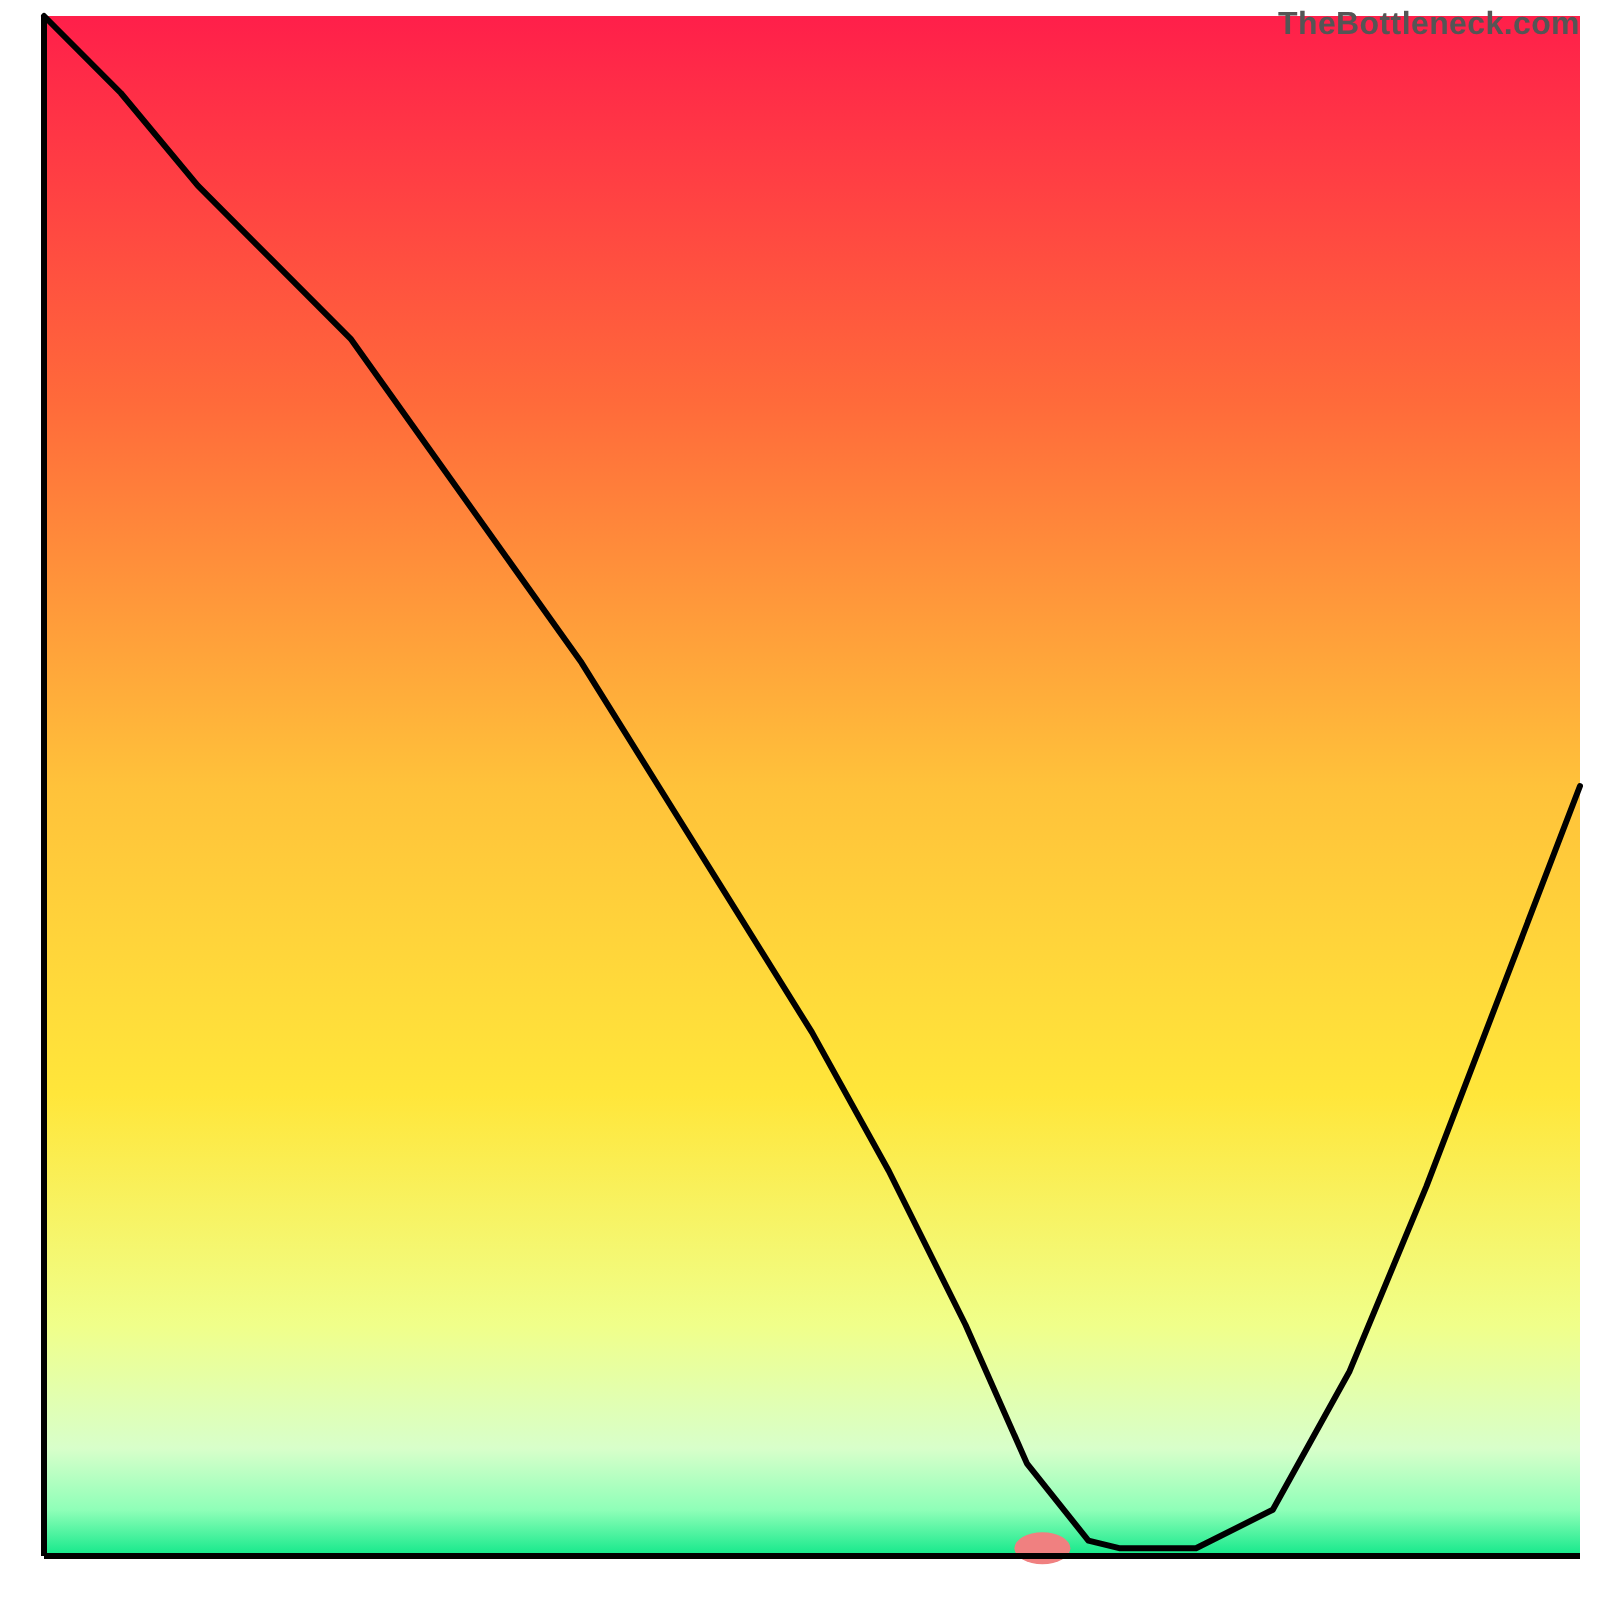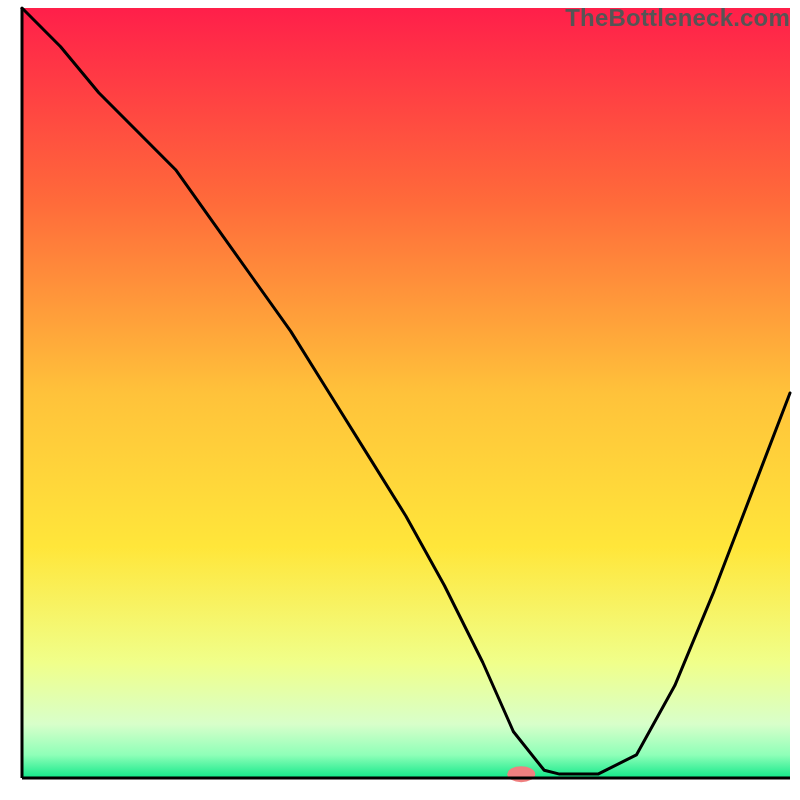--- a/index.html
+++ b/index.html
@@ -13,21 +13,21 @@
   }
   .chart-container {
     position: relative;
     width: 800px;
     height: 800px;
   }
   .watermark {
     position: absolute;
     top: 4px;
     right: 10px;
-    font-size: 24px;
+    font-size: 16px;
     font-weight: 600;
     color: #555;
     letter-spacing: 0.2px;
     z-index: 10;
   }
   svg.plot {
     position: absolute;
     left: 0;
     top: 0;
     width: 800px;

